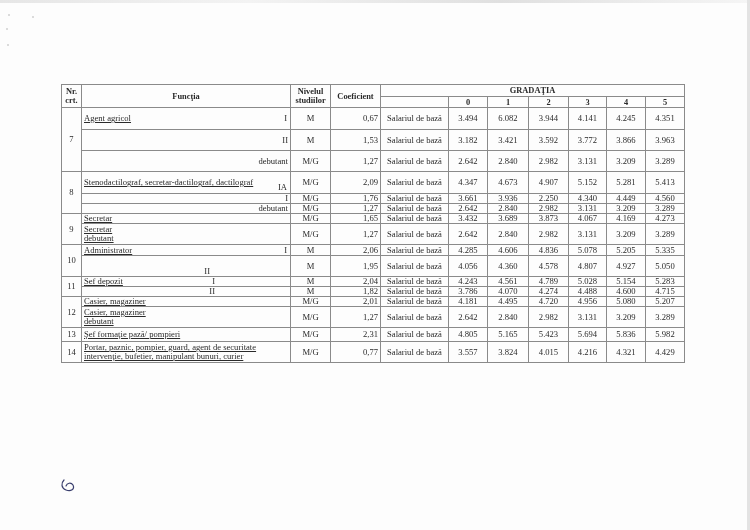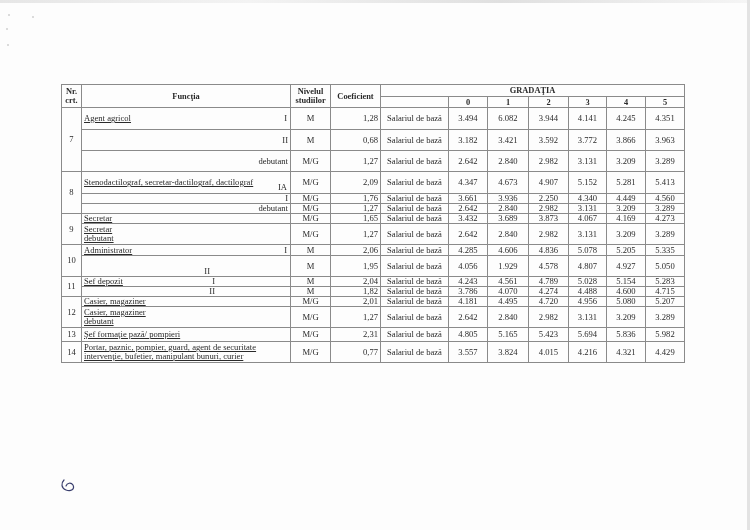--- a/index.html
+++ b/index.html
@@ -75,33 +75,33 @@
   </thead>
   <tbody>
 
     <tr style="height:22px">
       <td rowspan="3" class="nr">7</td>
       <td class="func">
           <span class="name">Agent agricol</span>
           <span class="grade" style="top:6px">I</span>
         </td>
       <td class="c">M</td>
-      <td class="coef">1,28</td>
+      <td class="coef">0,67</td>
       <td class="lbl">Salariul de bază</td>
       <td class="num">3.494</td>
       <td class="num">6.082</td>
       <td class="num">3.944</td>
       <td class="num">4.141</td>
       <td class="num">4.245</td>
       <td class="num">4.351</td>
     </tr>
     <tr style="height:21px">
       <td class="func" style="text-align:right"><span>II</span></td>
       <td class="c">M</td>
-      <td class="coef">0,68</td>
+      <td class="coef">1,53</td>
       <td class="lbl">Salariul de bază</td>
       <td class="num">3.182</td>
       <td class="num">3.421</td>
       <td class="num">3.592</td>
       <td class="num">3.772</td>
       <td class="num">3.866</td>
       <td class="num">3.963</td>
     </tr>
     <tr style="height:21px">
       <td class="func" style="text-align:right"><span>debutant</span></td>
@@ -205,21 +205,21 @@
       <td class="num">5.335</td>
     </tr>
     <tr style="height:21px">
       <td class="func" style="vertical-align:bottom">
           <span class="grade" style="position:static;display:block;text-align:right;padding-right:78px">II</span>
         </td>
       <td class="c">M</td>
       <td class="coef">1,95</td>
       <td class="lbl">Salariul de bază</td>
       <td class="num">4.056</td>
-      <td class="num">1.929</td>
+      <td class="num">4.360</td>
       <td class="num">4.578</td>
       <td class="num">4.807</td>
       <td class="num">4.927</td>
       <td class="num">5.050</td>
     </tr>
 
     <tr style="height:10px">
       <td rowspan="2" class="nr">11</td>
       <td class="func">
           <span class="name">Sef depozit</span>

